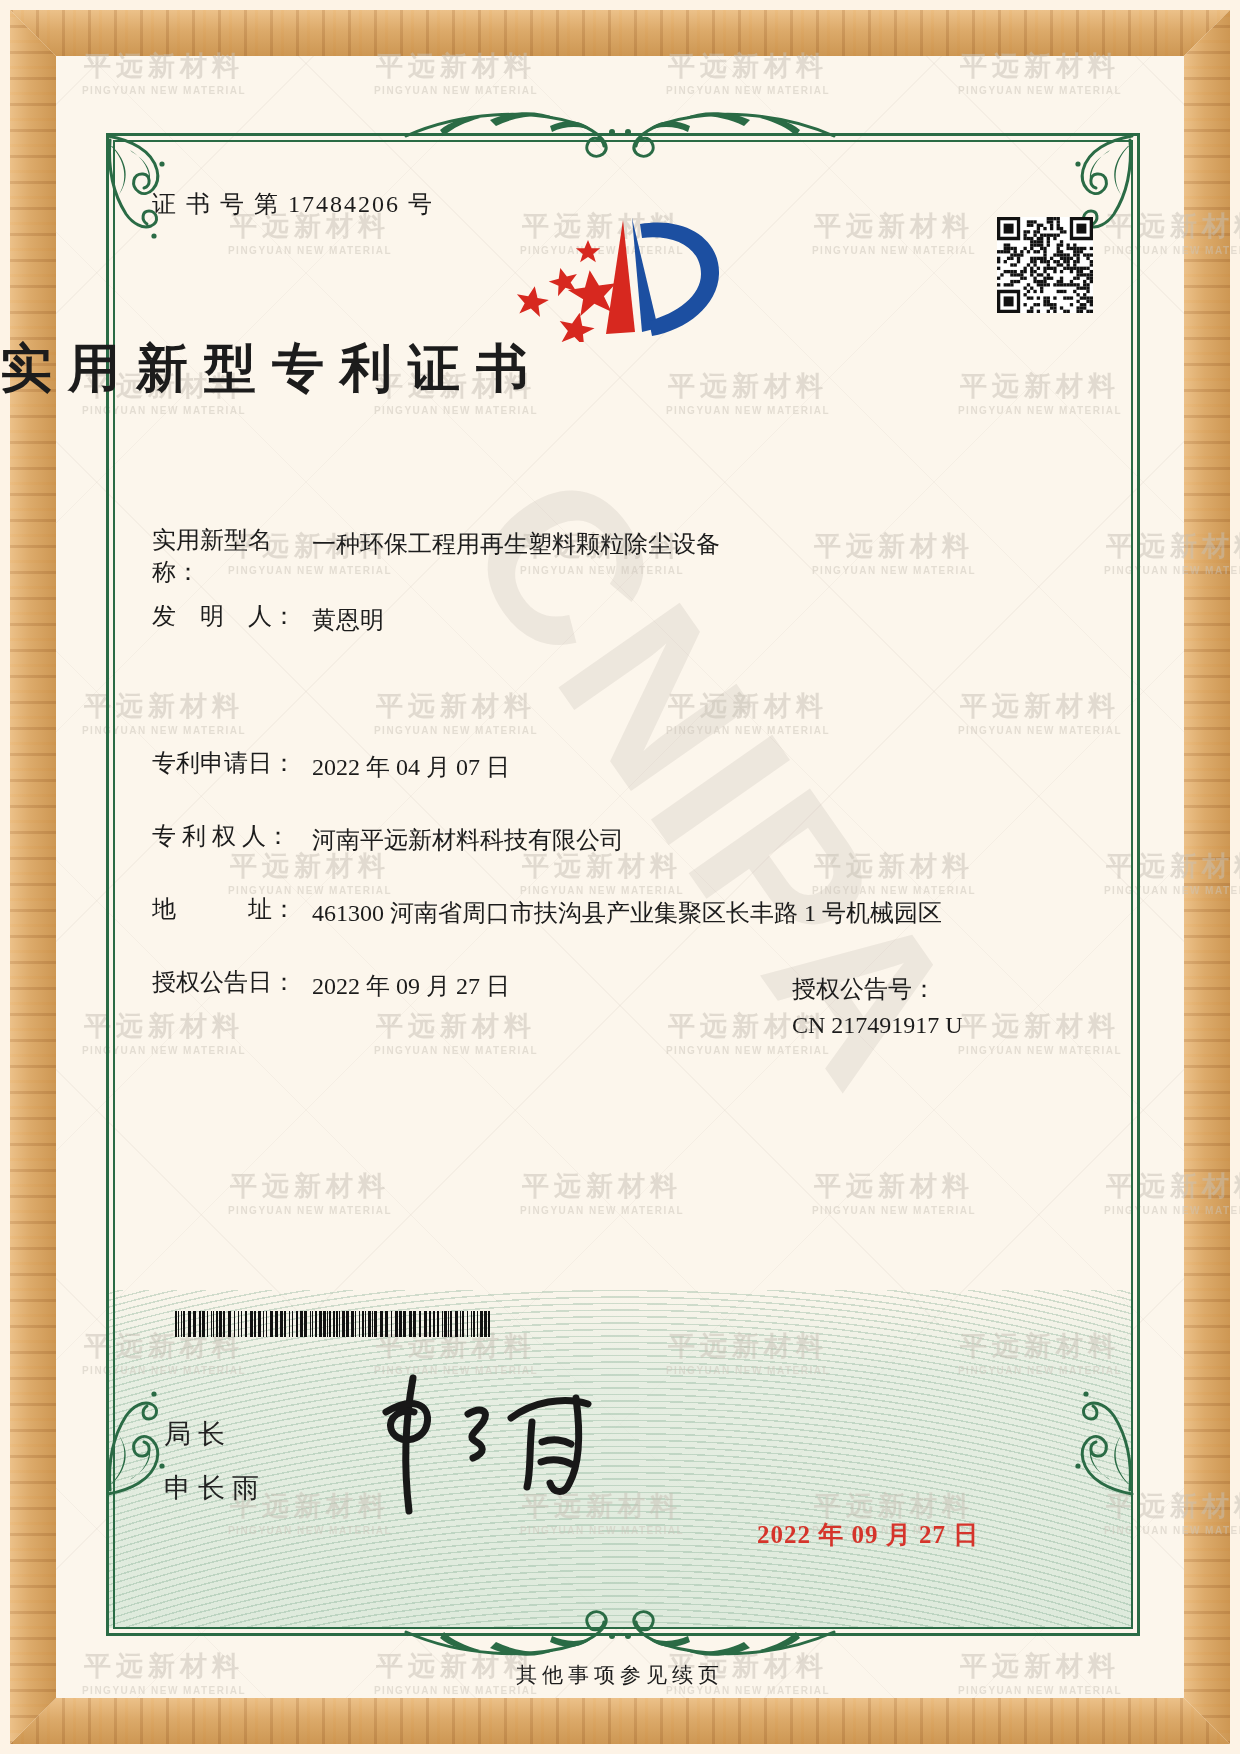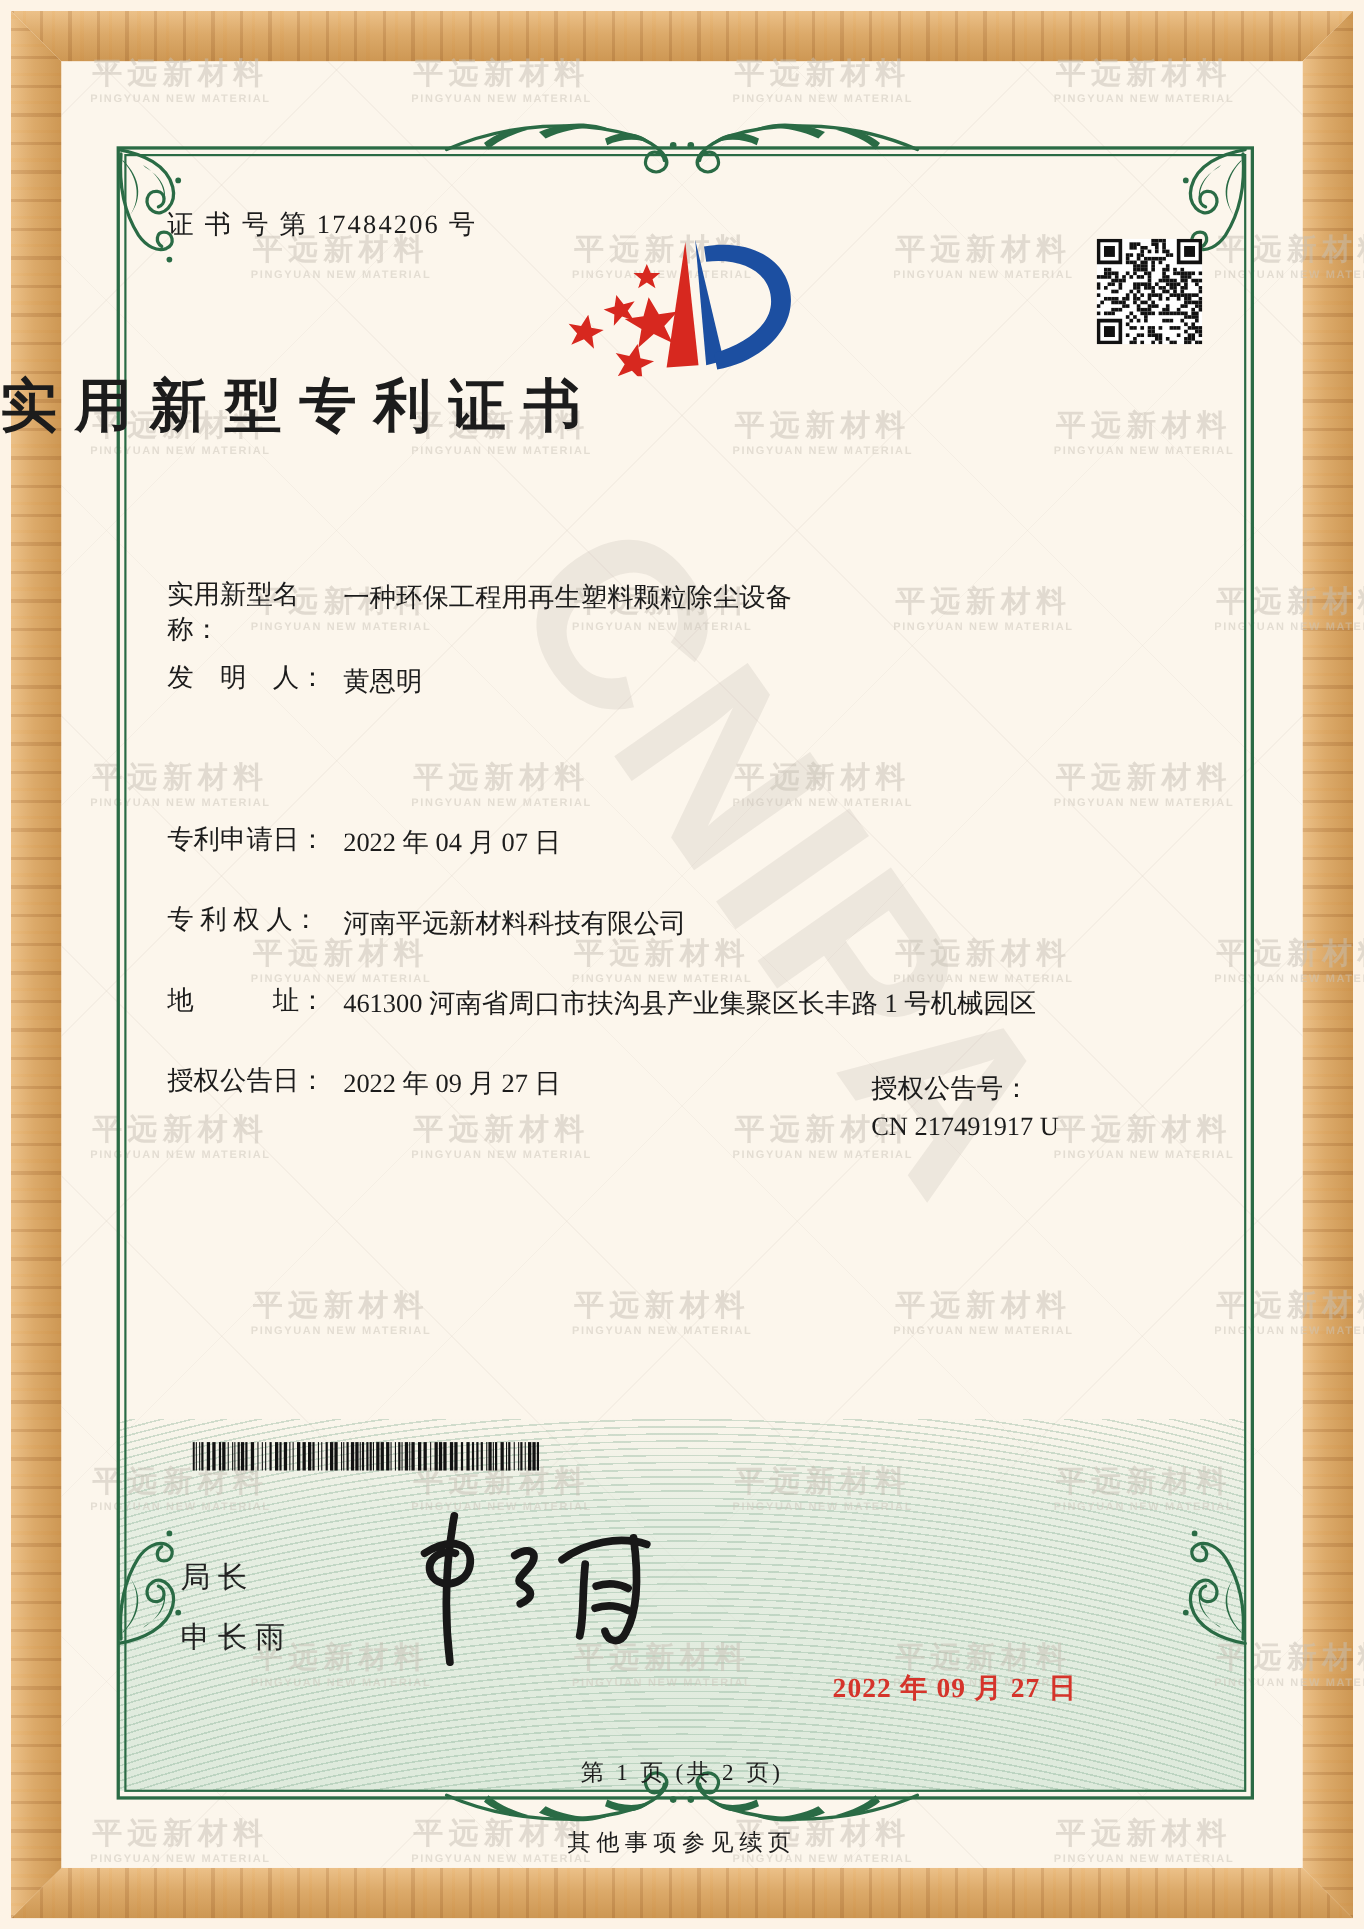--- a/index.html
+++ b/index.html
@@ -766,21 +766,20 @@
       <path d="M95,22 C88,60 85,105 91,155"></path>
       <path d="M68,56 C94,40 113,48 109,68 C105,87 78,89 73,73 C70,61 83,52 96,56"></path>
       <path d="M150,58 C163,50 172,55 165,66 C158,76 149,80 157,85 C166,90 168,96 155,102"></path>
       <path d="M193,62 C214,46 246,40 270,48"></path>
       <path d="M258,42 C263,80 261,110 251,128 C246,139 235,137 232,127"></path>
       <path d="M214,66 C211,96 213,116 209,131"></path>
       <path d="M224,86 C235,82 246,84 253,88"></path>
       <path d="M223,106 C234,102 246,104 253,108"></path>
     </svg>
 
-    <div class="pagefoot">第 1 页 (共 2 页)</div>
   </div>
 
   <svg class="seal" viewBox="0 0 256 256">
     <circle cx="128" cy="128" r="118" fill="none" stroke="var(--seal)" stroke-width="6"></circle>
     <path id="sealArc" fill="none" d="M41.9,168.1 A95,95 0 1 1 214.1,168.1"></path>
     <text font-size="35" font-weight="bold" fill="var(--seal)" letter-spacing="17" font-family="Liberation Serif, DejaVu Serif, serif">
       <textPath href="#sealArc" startOffset="50%" text-anchor="middle">国家知识产权局</textPath>
     </text>
     <g transform="translate(128,126)" fill="var(--seal)" opacity="0.88">
       <text y="-22" font-size="42" text-anchor="middle" font-family="DejaVu Sans, sans-serif">★</text>

